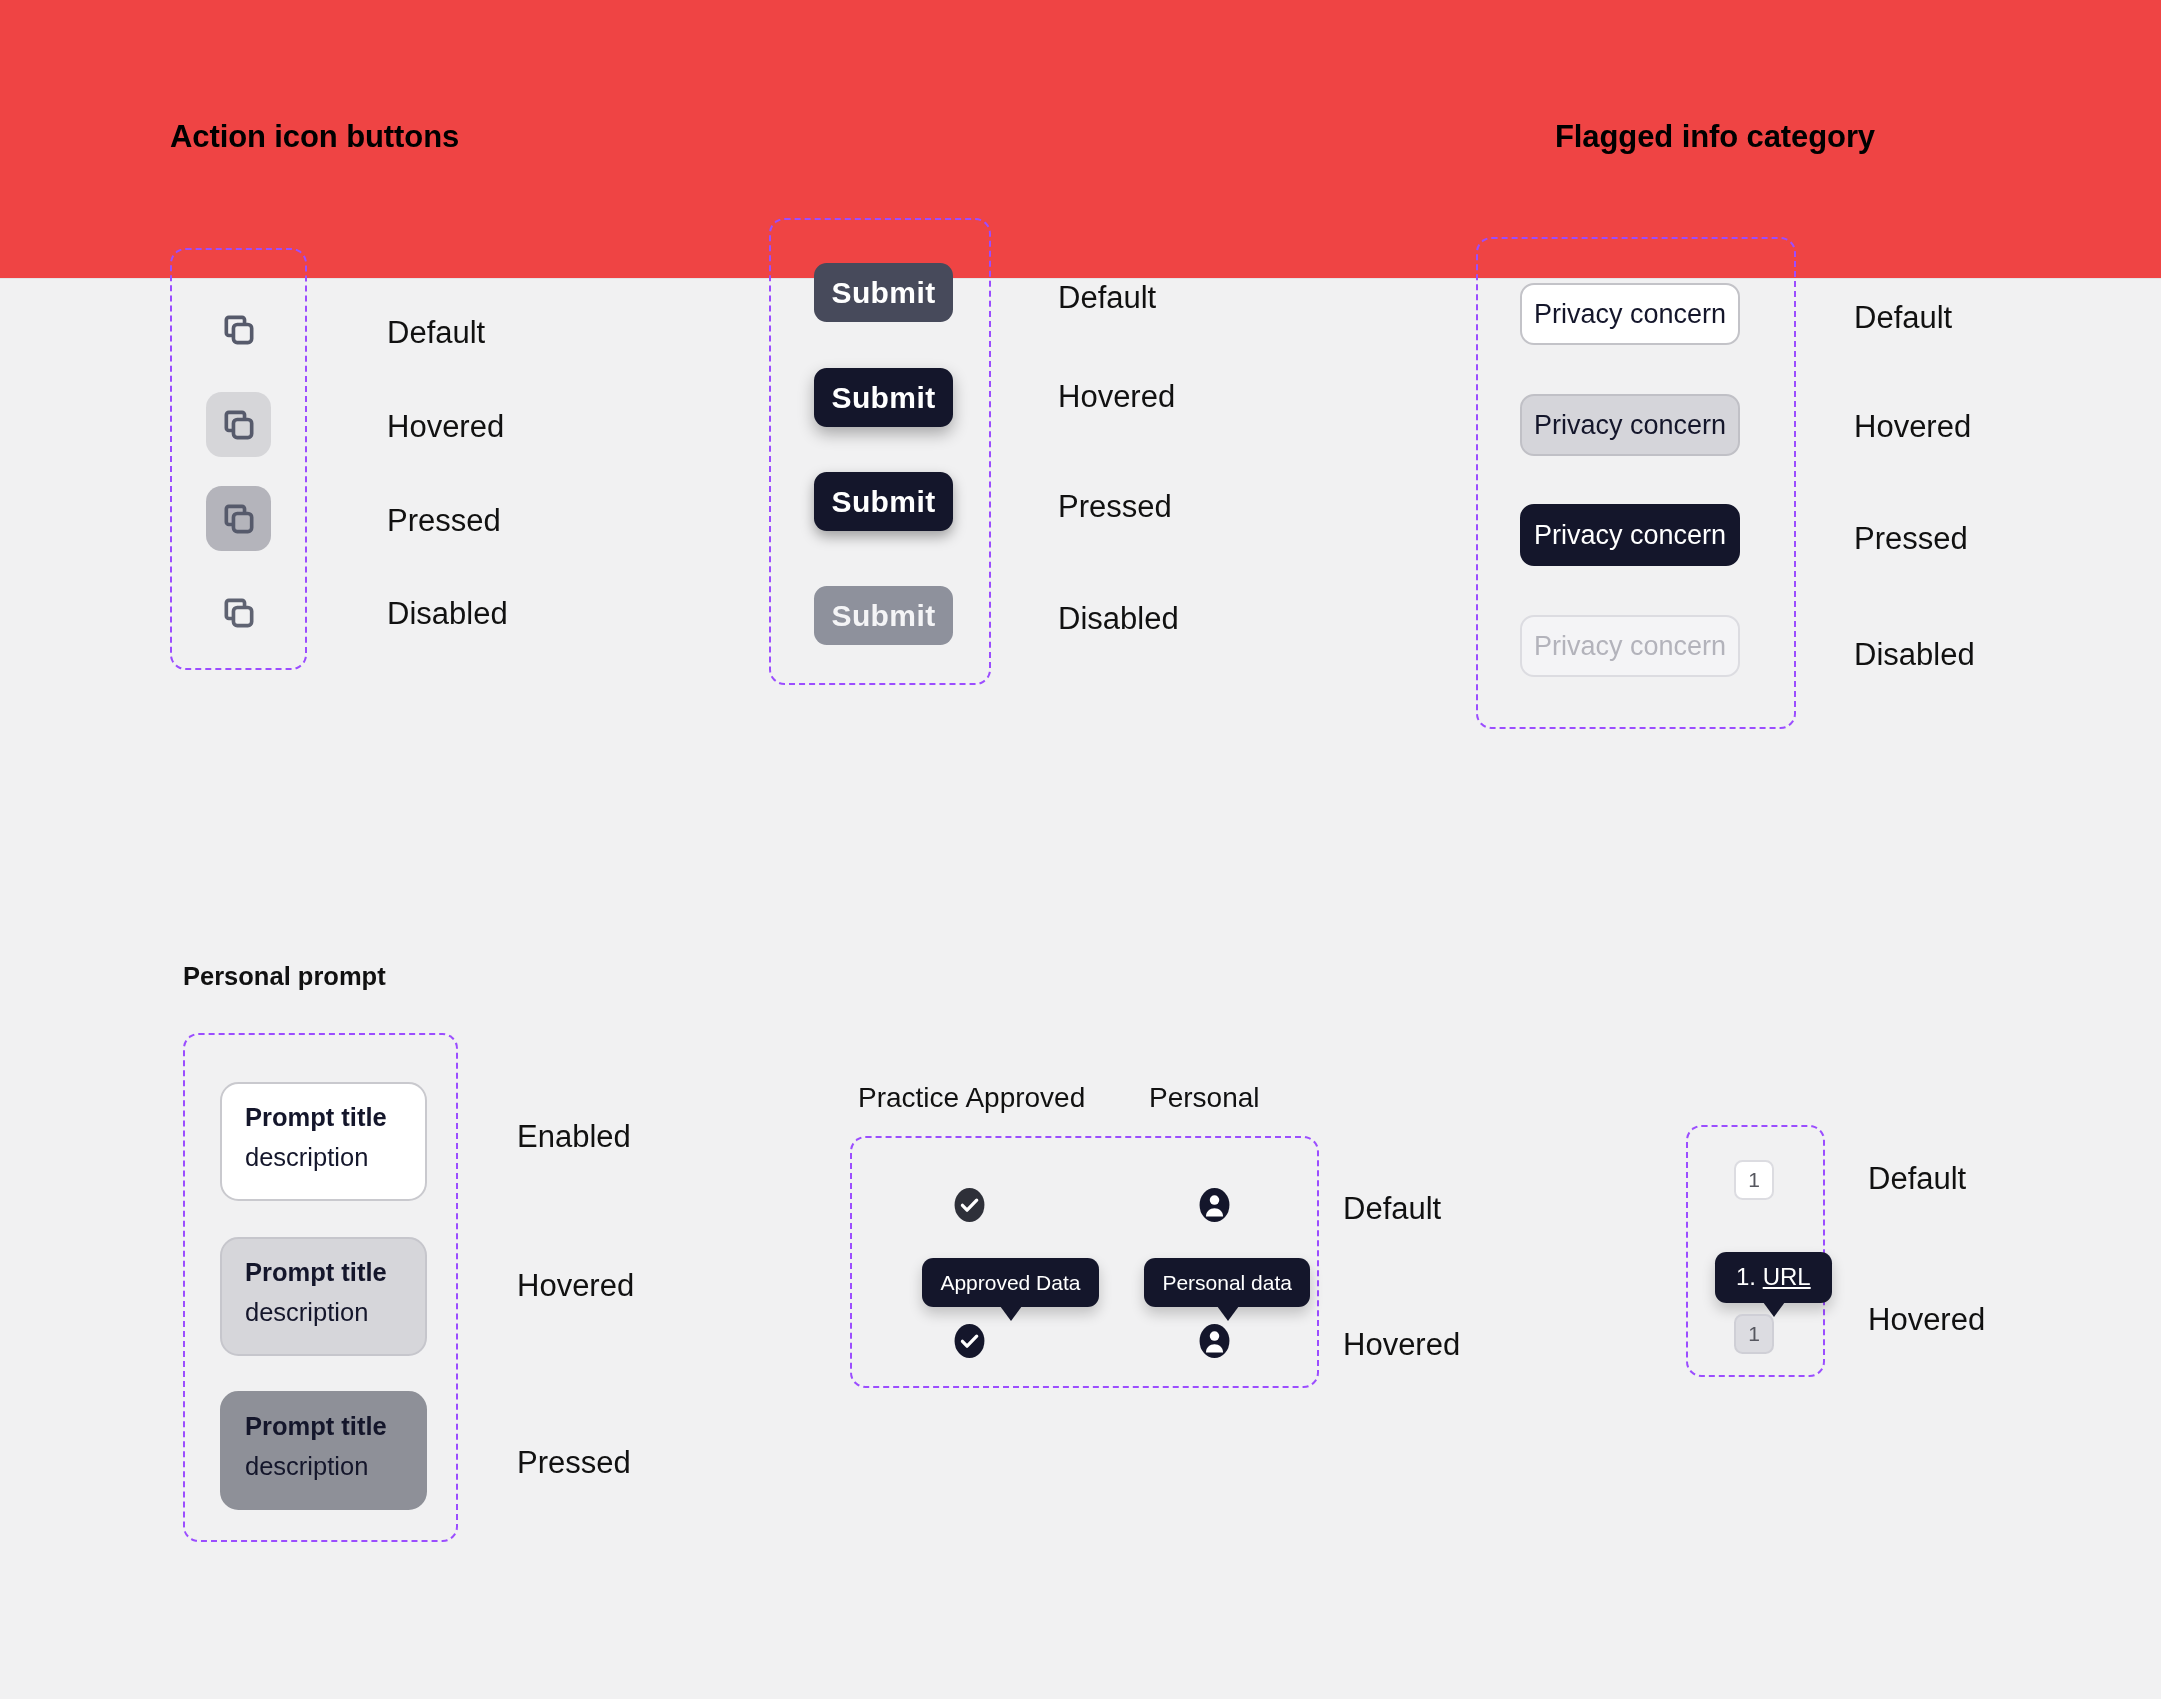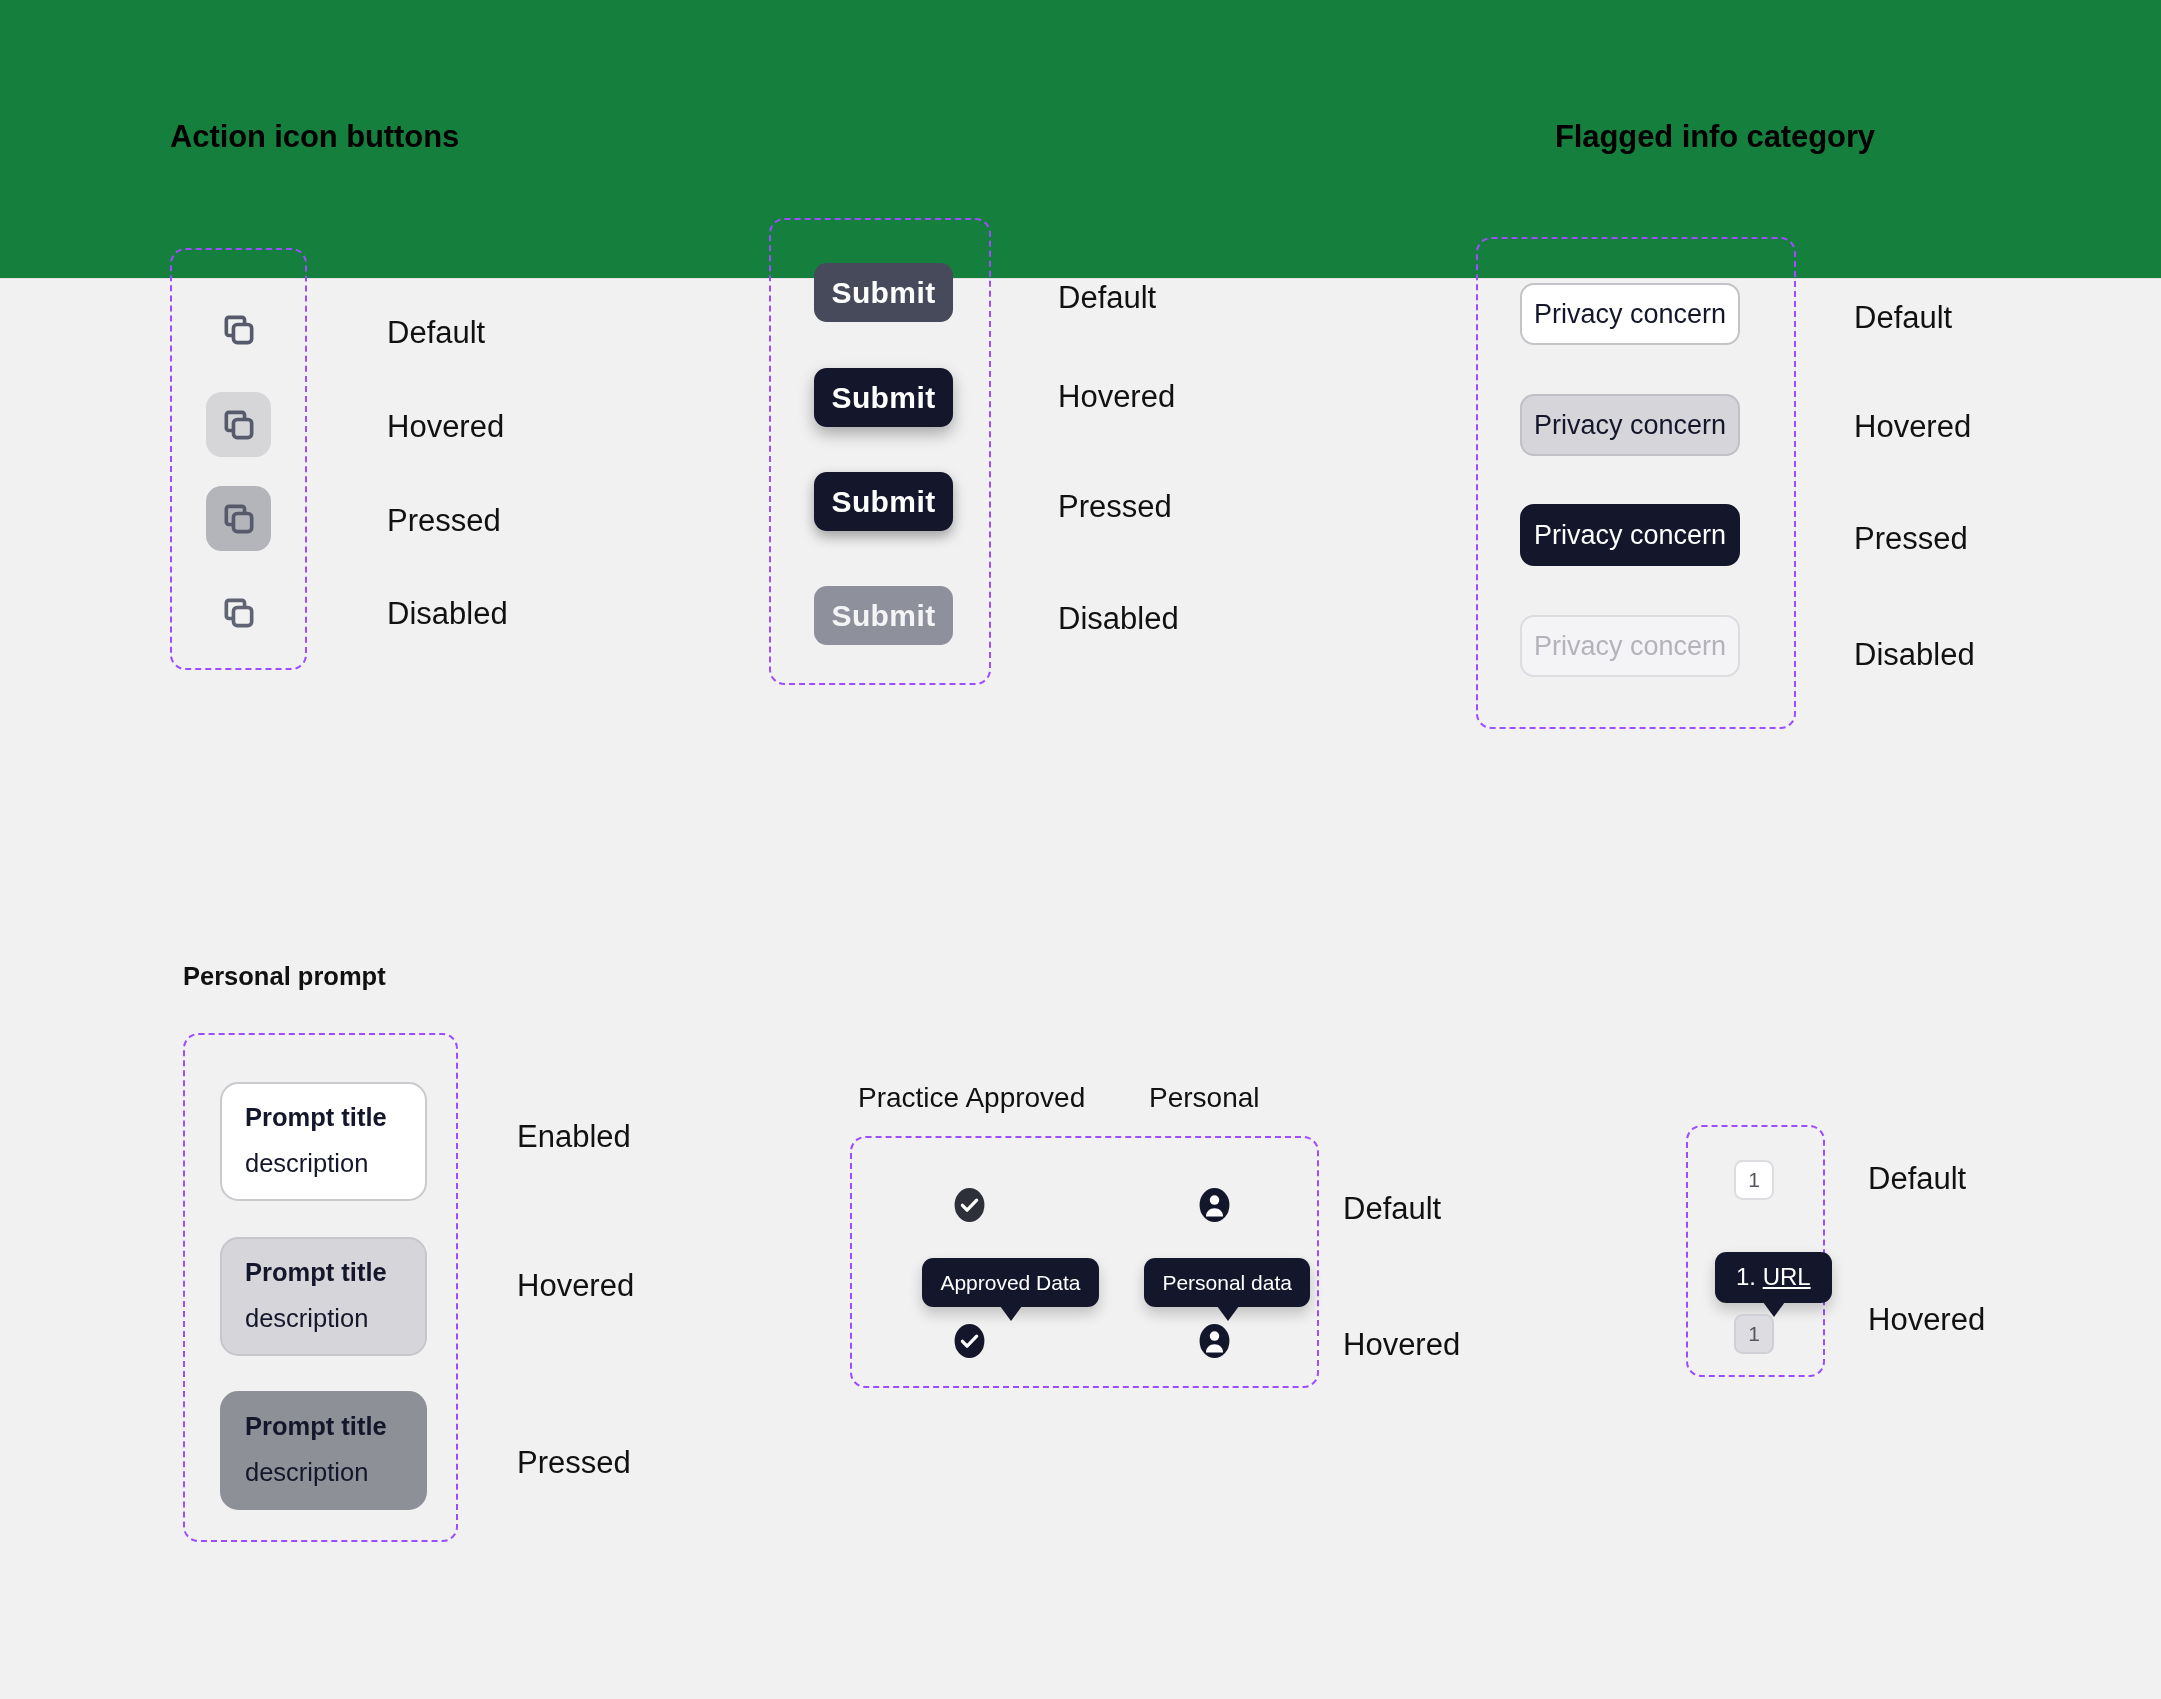--- a/index.html
+++ b/index.html
@@ -8,21 +8,21 @@
     width: 2161px;
     height: 1700px;
     font-family: "Liberation Sans", sans-serif;
     overflow: hidden;
   }
 
   #stage {
     position: relative;
     width: 2161px;
     height: 1700px;
-    background: #15803d;
+    background: #ef4444;
   }
 
   
   .gray-band {
     position: absolute;
     left: 0; right: 0;
     top: 278px;
     bottom: 0;
     background: #f1f1f2;
     border-top: 1.4px solid #e4e4e6;
@@ -132,21 +132,21 @@
     font-weight: bold;
     color: #14162b;
     line-height: 1.25;
     white-space: nowrap;
   }
   .prompt-desc {
     font-size: 25.5px;
     font-weight: normal;
     color: #14162b;
     line-height: 1.3;
-    margin-top: 13px;
+    margin-top: 7px;
     white-space: nowrap;
   }
 
   
   .flag-icon {
     position: absolute;
     width: 33px; height: 38px;
   }
   .flag-icon svg { width: 100%; height: 100%; display: block; }
 

